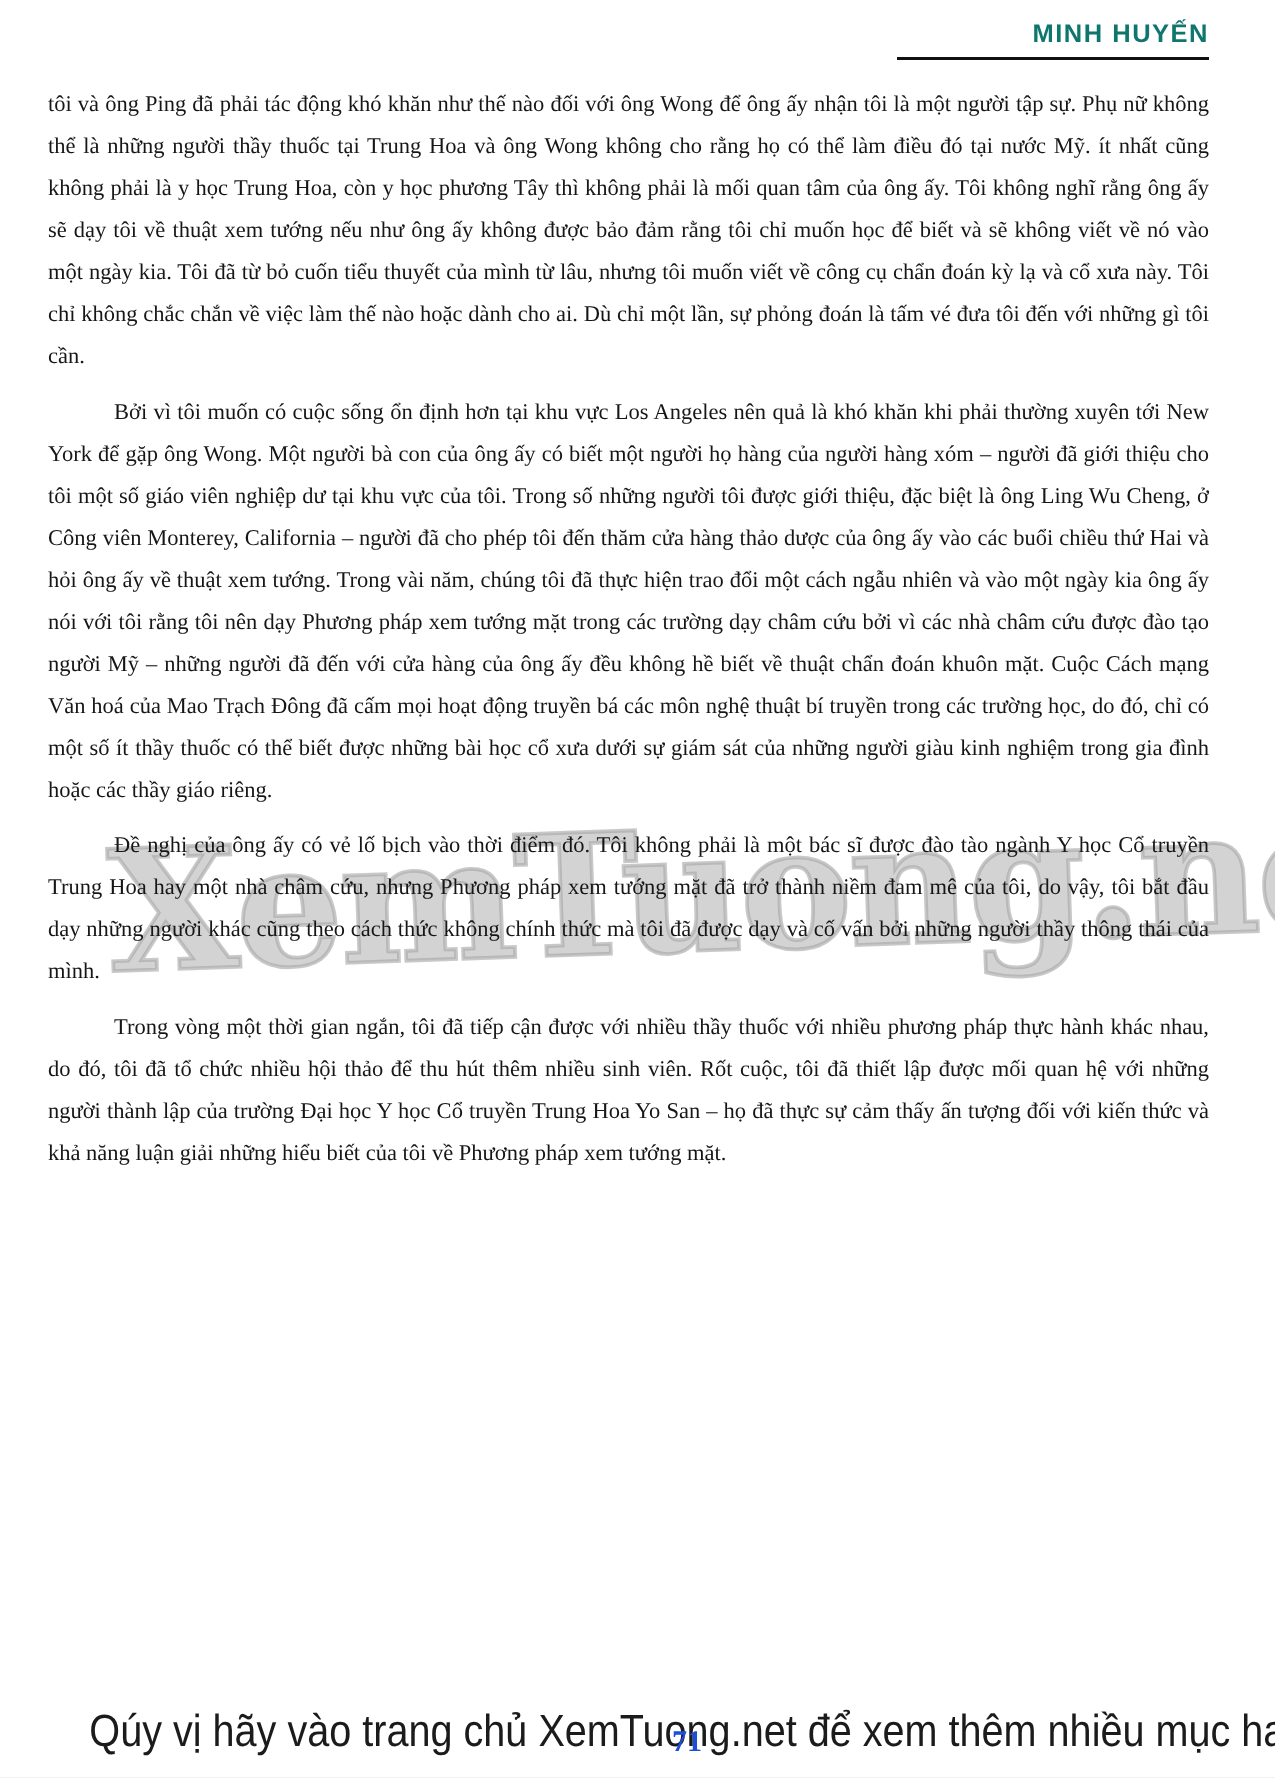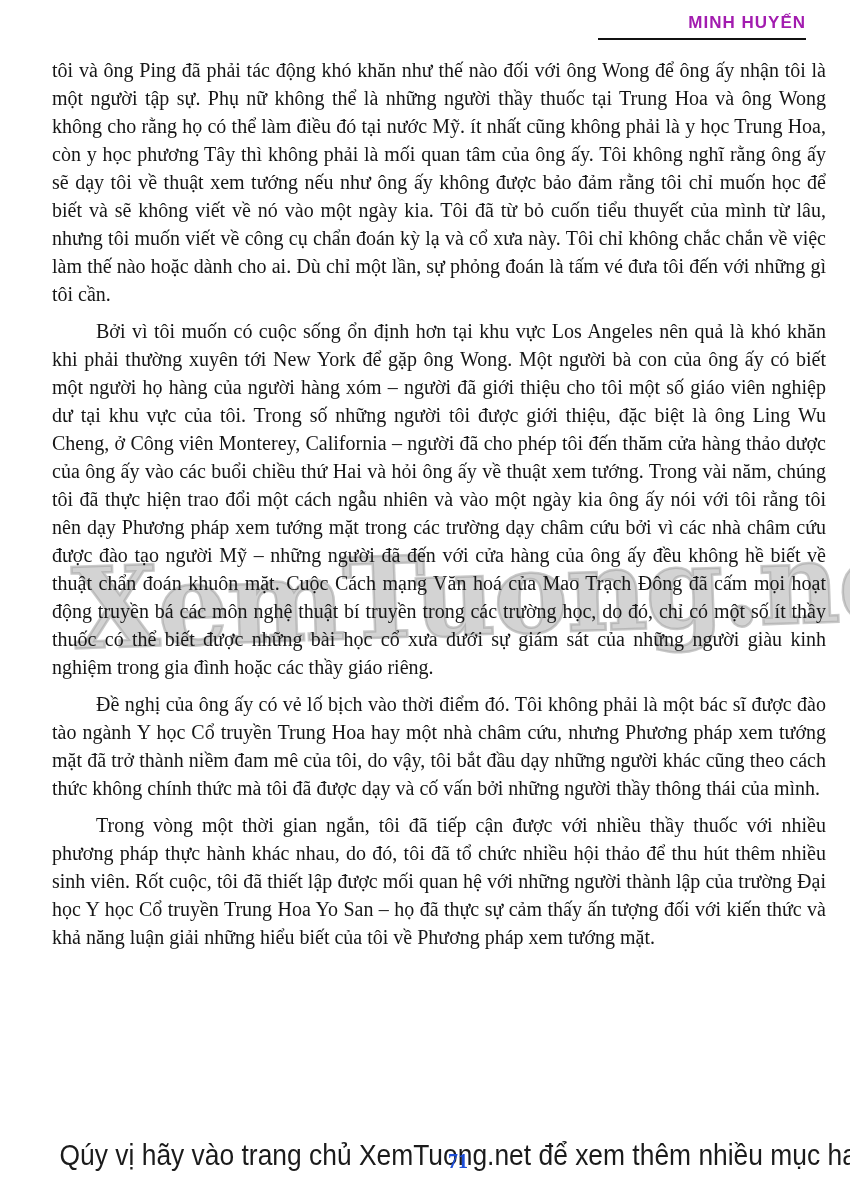--- a/index.html
+++ b/index.html
@@ -16,21 +16,21 @@
 
   
   .header-title {
     position: absolute;
     top: 13px;
     right: 44px;
     font-family: "Liberation Sans", sans-serif;
     font-weight: bold;
     font-size: 17px;
     letter-spacing: 1px;
-    color: #a21caf;
+    color: #0f766e;
     z-index: 3;
   }
   .header-rule {
     position: absolute;
     top: 38px;
     left: 598px;
     width: 208px;
     height: 2px;
     background: #111;
     z-index: 3;
@@ -50,25 +50,25 @@
     transform: rotate(-2deg);
     color: rgba(0, 0, 0, 0.045);
     -webkit-text-stroke: 2.5px rgba(158, 158, 158, 0.55);
     text-shadow: 0 0 1px rgba(170,170,170,0.4);
     pointer-events: none;
   }
 
   
   .body-text {
     position: absolute;
-    left: 52px;
+    left: 32px;
     top: 56px;
     width: 774px;
     z-index: 2;
-    font-size: 20px;
+    font-size: 15px;
     line-height: 28px;
     text-align: justify;
   }
   .para { margin: 0 0 9px 0; }
   .para.indent { text-indent: 44px; }
 
   
   .footer {
     position: absolute;
     left: 0;

